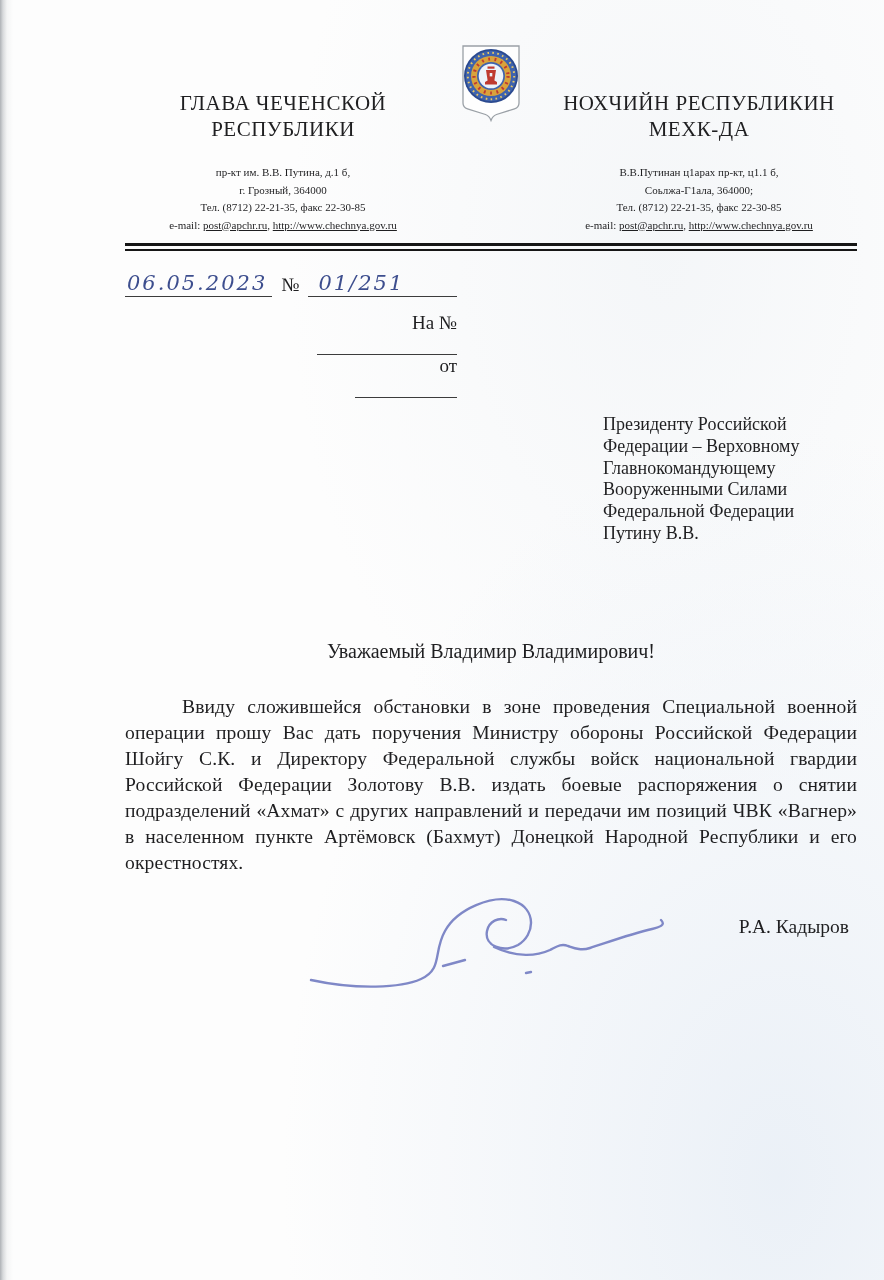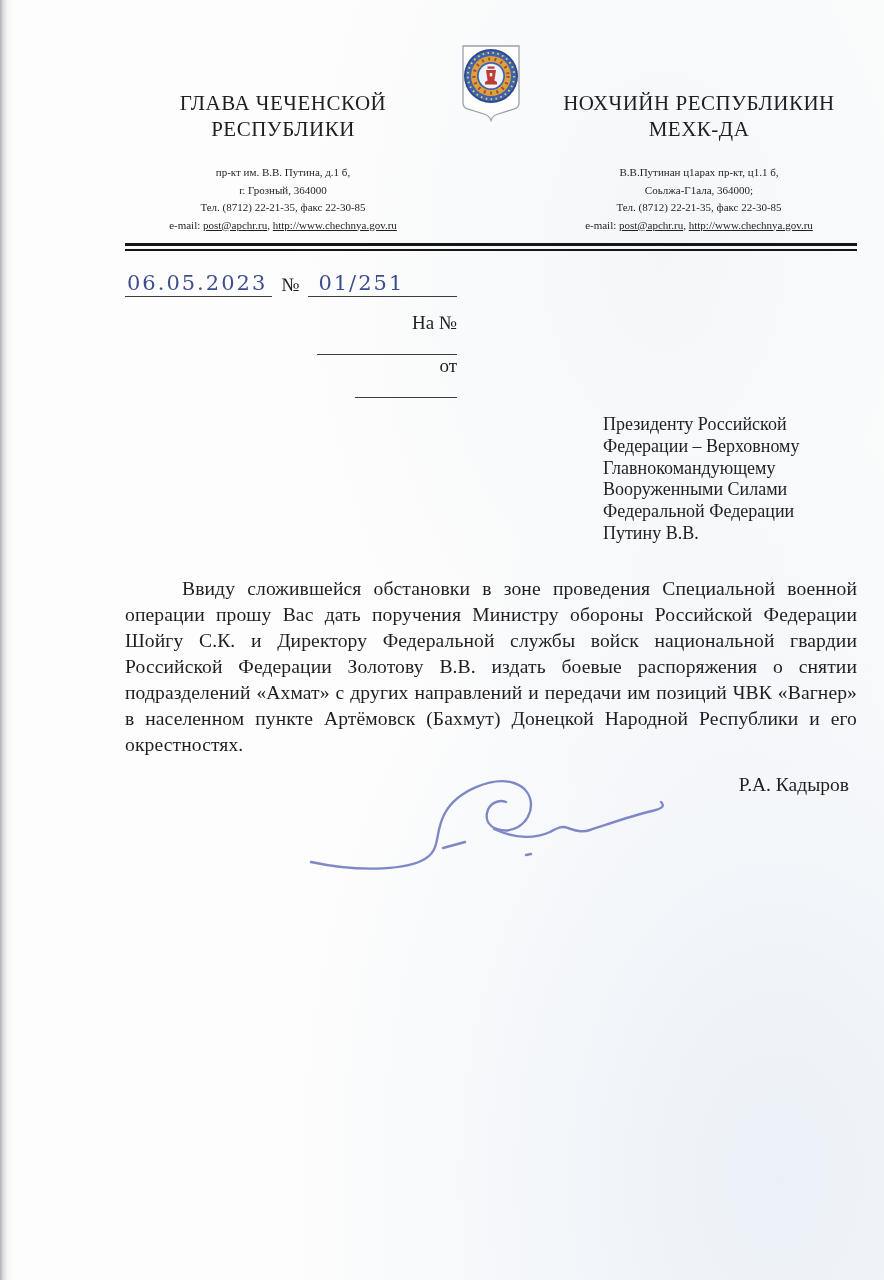--- a/index.html
+++ b/index.html
@@ -23,21 +23,21 @@
   .lh-col{width:316px;padding-top:50px;text-align:center;}
   .lh-emblem{width:100px;display:flex;justify-content:center;padding-top:2px;}
   .lh-title{font-size:21px;line-height:26px;letter-spacing:.5px;}
   .lh-addr{margin-top:22px;font-size:11px;line-height:17.5px;}
   .lh-link{text-decoration:underline;}
   .double-rule{margin-top:9px;height:3px;border-top:3px solid #161616;border-bottom:2px solid #161616;}
 
   
   .ref{margin-top:20px;width:332px;font-size:19px;}
   .ref-row1{display:flex;align-items:flex-end;}
-  .hand{font-family:"DejaVu Serif", serif;color:#3d4e8e;}
+  .hand{font-family:"DejaVu Serif", serif;font-style:italic;color:#3d4e8e;}
   .ref-date{font-size:21px;letter-spacing:2px;border-bottom:1.5px solid #3c3c3c;padding:0 5px 1px 2px;}
   .ref-no-sign{margin:0 9px 1px 9px;}
   .ref-number{flex:1;font-size:21px;letter-spacing:2px;border-bottom:1.5px solid #3c3c3c;padding:0 0 1px 10px;}
   .ref-row2{display:flex;align-items:flex-end;margin-top:15px;flex-direction:column;}
   .blank-line{display:inline-block;border-bottom:1.5px solid #3c3c3c;height:20px;}
   .blank-a{width:140px;margin-left:8px;}
   .blank-b{width:102px;margin-left:12px;}
   .ref-ot{margin-left:14px;}
 
   
@@ -45,21 +45,21 @@
   .recipient-name{}
 
   
   .salutation{margin-top:95px;text-align:center;font-size:20px;}
   .body-par{margin-top:31px;font-size:19.6px;line-height:26px;text-align:justify;text-indent:57px;letter-spacing:.1px;}
   .closing{margin-top:7px;font-size:27px;letter-spacing:3px;}
 
   
   .sig-row{position:relative;margin-top:4px;height:125px;}
   .sig-svg{position:absolute;left:172px;top:6px;}
-  .signer{position:absolute;right:8px;top:12px;font-size:19.5px;}
+  .signer{position:absolute;right:8px;top:36px;font-size:19.5px;}
 
   
   .shield-svg{display:block;}
 </style>
 </head>
 <body>
 
 <div class="page">
   <div class="content">
 
@@ -134,20 +134,21 @@
 
     <div class="recipient">
       <div>Президенту Российской</div>
       <div>Федерации – Верховному</div>
       <div>Главнокомандующему</div>
       <div>Вооруженными Силами</div>
       <div>Федеральной Федерации</div>
       <div class="recipient-name">Путину В.В.</div>
     </div>
 
+    <div class="salutation">Уважаемый Владимир Владимирович!</div>
 
     <div class="body-par">Ввиду сложившейся обстановки в зоне проведения Специальной военной операции прошу Вас дать поручения Министру обороны Российской Федерации Шойгу С.К. и Директору Федеральной службы войск национальной гвардии Российской Федерации Золотову В.В. издать боевые распоряжения о снятии подразделений «Ахмат» с других направлений и передачи им позиций ЧВК «Вагнер» в населенном пункте Артёмовск (Бахмут) Донецкой Народной Республики и его окрестностях.</div>
 
 
     <div class="sig-row">
       <svg class="sig-svg" width="440" height="110" viewBox="0 0 440 110">
         <g fill="none" stroke="#7f88c7" stroke-width="2.4" stroke-linecap="round">
           <path d="M14 94 C 60 104 104 102 124 93 C 146 83 136 66 148 45 C 160 23 196 8 217 15 C 240 23 238 49 221 59 C 206 67 187 60 190 45 C 192 35 202 31 209 34"></path>
           <path d="M197 61 C 220 72 240 70 253 64 C 259 61 264 57 271 60 C 277 62 284 65 293 62 C 306 58 333 48 355 43 C 363 41 369 39 364 34"></path>
           <path d="M146 80 L 168 74"></path>

